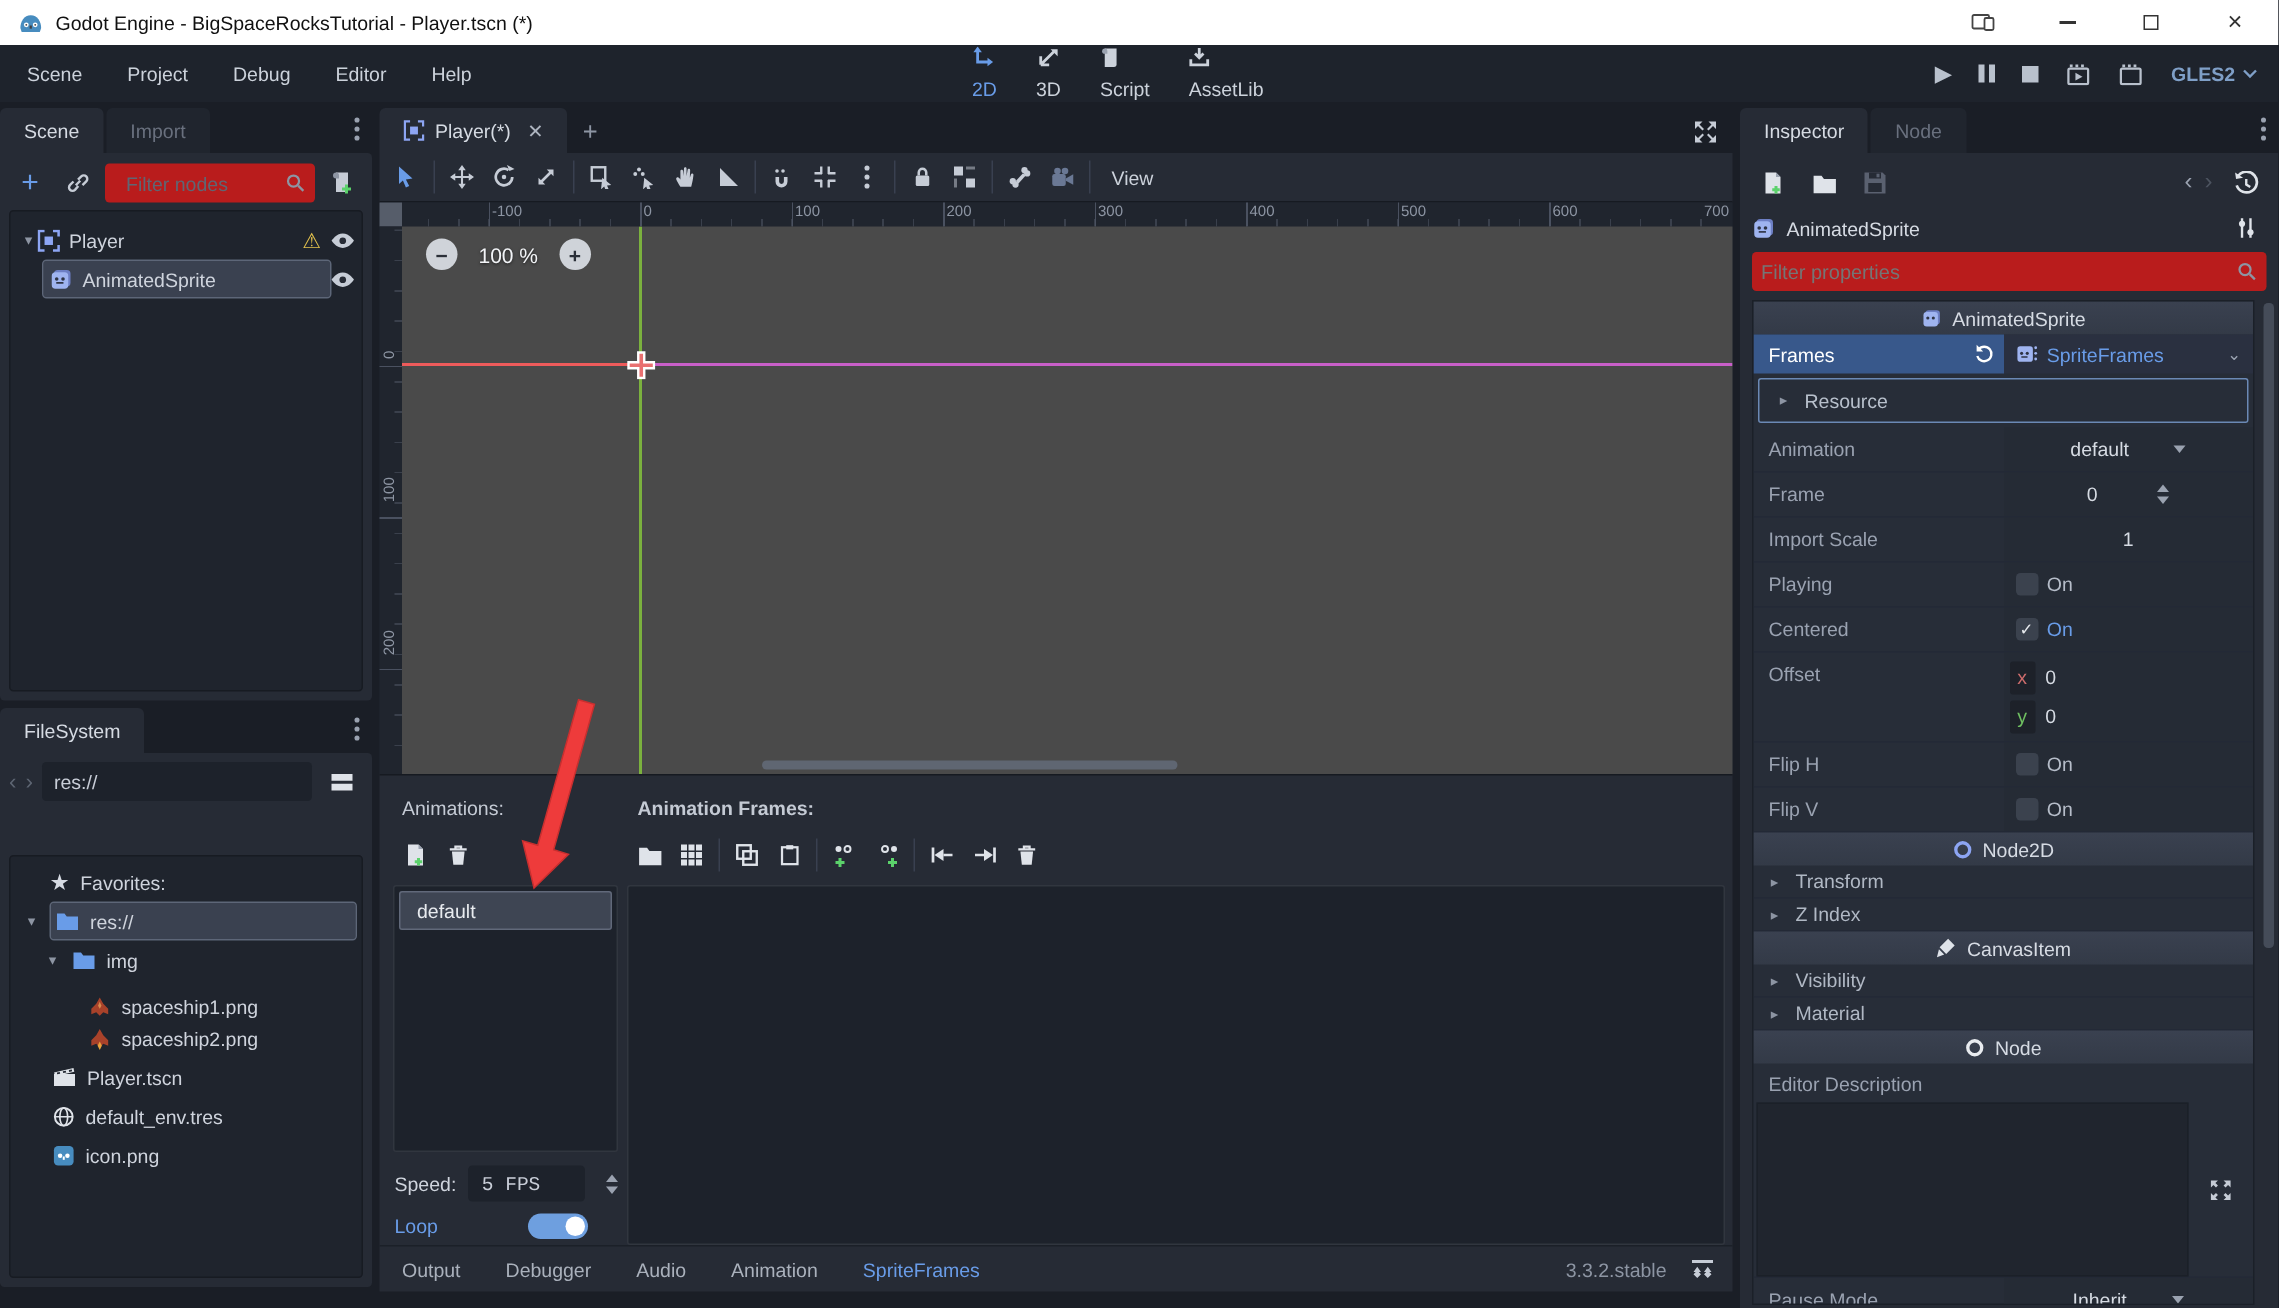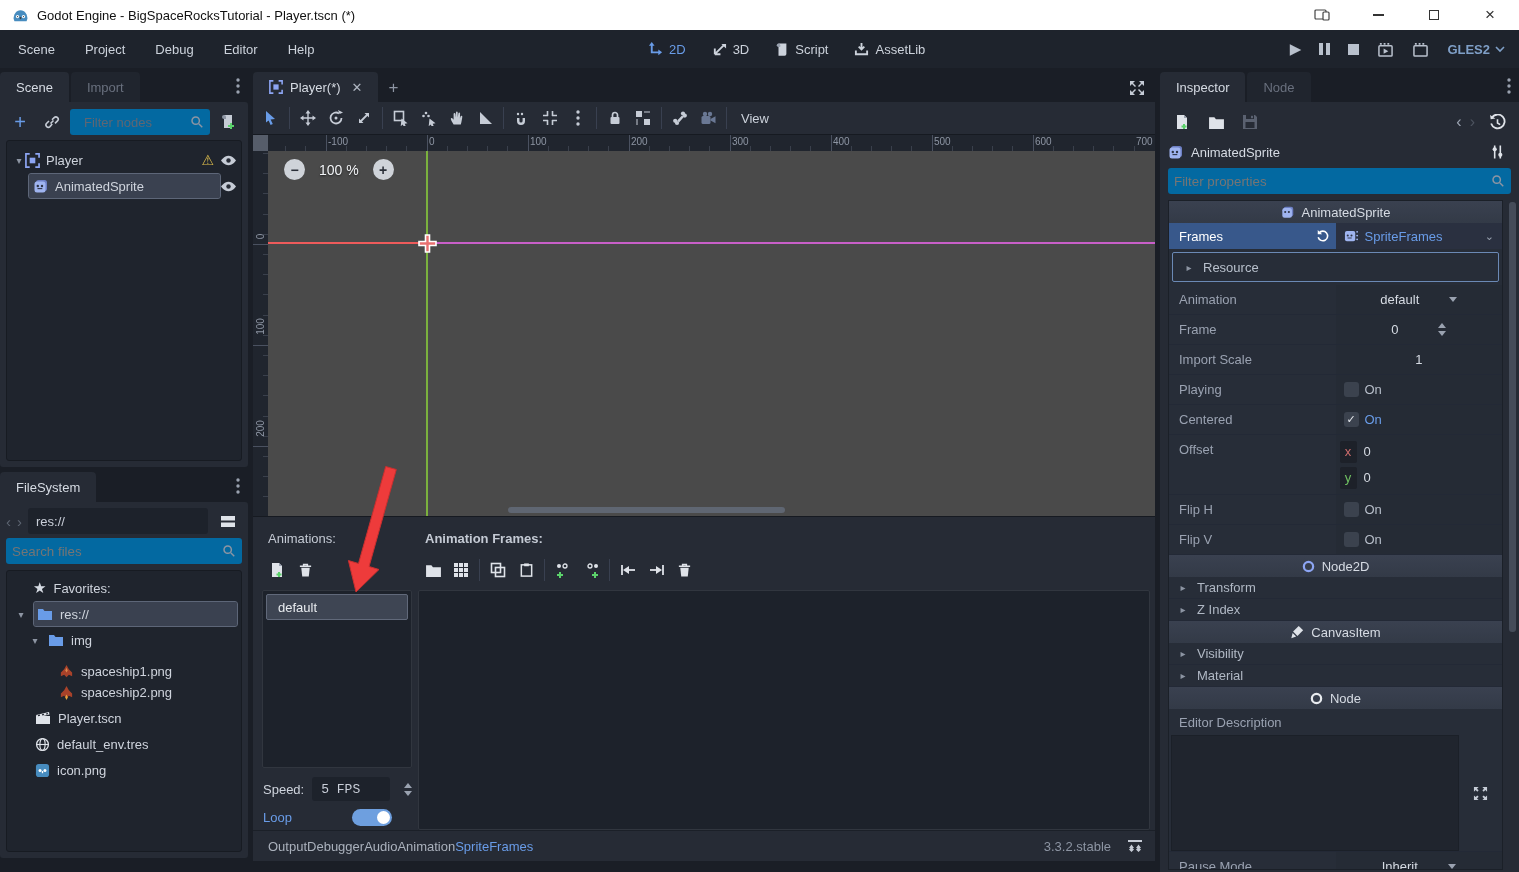--- a/index.html
+++ b/index.html
@@ -17,21 +17,21 @@
   .wctl { display:flex; align-items:center; gap:38px; margin-left:auto; padding-right:8px; }
   .wbtn { color:#333; font-size:14px; display:flex; align-items:center; justify-content:center; width:18px; height:18px; }
   .maxbox { width:10px; height:10px; border:1.4px solid #333; }
   .minbar { width:11px; height:1.6px; background:#333; }
 
   
   #menubar { left:0; top:30px; width:1519px; height:38px; background:#1e232c; display:flex; align-items:center; }
   .menus { display:flex; gap:10px; padding-left:8px; }
   .menu-item { padding:4px 10px; color:#ccd2db; border-radius:3px; }
   .workspaces { position:absolute; left:648px; top:0; height:38px; display:flex; align-items:center; gap:26px; }
-  .ws { display:flex; align-items:flex-end; gap:6px; color:#ccd2db; }
+  .ws { display:flex; align-items:flex-start; gap:6px; color:#ccd2db;flex-direction:column; }
   .ws.active { color:#699ce8; }
   .runbar { position:absolute; right:14px; top:0; height:38px; display:flex; align-items:center; gap:18px; }
   .runbtn { color:#b9c1cd; display:flex; align-items:center; }
   .pausebars { display:flex; gap:3px; }
   .pausebars i { width:4px; height:12px; background:#b9c1cd; }
   .stopsq { width:11px; height:11px; background:#b9c1cd; }
   .gles { color:#7f9fc7; font-weight:bold; display:flex; gap:5px; align-items:center; }
 
   
   .tabrow { display:flex; align-items:flex-end; height:30px; }
@@ -46,21 +46,21 @@
   .iconbtn { display:flex; align-items:center; justify-content:center; width:28px; height:26px; border-radius:3px; color:#c6ccd6; }
   .sep { width:1px; height:22px; background:#394050; margin:0 4px; }
   .chev { color:#9aa2b0; font-size:11px; }
 
   
   #scene-dock { left:0; top:72px; width:248px; height:395px; }
   #scene-dock .panel, #fs-dock .panel { position:absolute; left:0; right:0; top:30px; bottom:0; border-radius:0 3px 3px 3px; }
   #scene-toolbar { position:absolute; left:6px; right:6px; top:36px; height:28px; display:flex; align-items:center; gap:4px; }
   #scene-toolbar .grow { flex:1; height:26px; display:flex; align-items:center; }
   #scene-toolbar input { width:100%; height:26px; background:transparent; color:#c9ced8; border:none; }
-  .searchwrap { background:#0369a1; border-radius:3px; display:flex; align-items:center; padding:0 6px; }
+  .searchwrap { background:#b91c1c; border-radius:3px; display:flex; align-items:center; padding:0 6px; }
   #scene-tree { position:absolute; left:6px; right:6px; top:68px; bottom:6px; background:#1f242d; border:1px solid #171b22; border-radius:3px; padding-top:6px; }
   .tree-row { display:flex; align-items:center; height:26px; padding:0 4px 0 6px; color:#cfd4dd; }
   .tree-row .lbl { margin-left:6px; }
   .tree-row .right { margin-left:auto; display:flex; align-items:center; gap:6px; }
   .sel-box { background:#3a4150; outline:1px solid #5d6678; border-radius:2px; }
   .twisty { color:#8d95a3; font-size:10px; width:12px; text-align:center; }
 
   #fs-dock { left:0; top:472px; width:248px; height:386px; }
   #fs-nav { position:absolute; left:6px; right:6px; top:36px; height:26px; display:flex; align-items:center; gap:6px; }
   #fs-nav .patt { flex:1; height:26px; display:flex; align-items:center; padding:0 8px; }
@@ -120,21 +120,21 @@
   .spinner { display:flex; flex-direction:column; gap:3px; margin-left:6px; }
   .spinner i { width:0; height:0; border-left:4px solid transparent; border-right:4px solid transparent; }
   .spinner .up { border-bottom:5px solid #9aa2b0; }
   .spinner .dn { border-top:5px solid #9aa2b0; }
   #loop-row { position:absolute; left:10px; top:292px; display:flex; align-items:center; gap:60px; }
   #loop-label { color:#699ce8; }
   #loop-toggle { width:40px; height:17px; border-radius:9px; background:#6e9fdf; position:relative; }
   #loop-toggle i { position:absolute; right:2px; top:2px; width:13px; height:13px; border-radius:50%; background:#ffffff; }
 
   
-  #bottombar { position:absolute; left:0; top:762px; width:902px; height:31px; background:#262b35; border-top:1px solid #1b2028; display:flex; align-items:center; padding-left:15px; }
+  #bottombar { position:absolute; left:0; top:762px; width:902px; height:31px; background:#262b35; border-top:1px solid #1b2028; display:flex; align-items:center; gap:30px; padding-left:15px; }
   .bbtab { color:#aab1bc; }
   .bbtab.active { color:#699ce8; }
   #bb-right { margin-left:auto; display:flex; align-items:center; gap:16px; padding-right:12px; color:#8d95a3; }
 
   
   #inspector { left:1160px; top:72px; width:359px; height:800px; }
   #inspector > .panel { position:absolute; left:0; right:0; top:30px; bottom:-4px; }
   #insp-toolbar { position:absolute; left:8px; right:8px; top:36px; height:28px; display:flex; align-items:center; gap:6px; }
   #insp-toolbar .right { margin-left:auto; display:flex; align-items:center; gap:8px; }
   #insp-node-row { position:absolute; left:8px; right:8px; top:68px; height:24px; display:flex; align-items:center; gap:7px; color:#d6dbe3; }
@@ -378,29 +378,20 @@
       <span style="color:#5d6572;font-size:15px;">‹</span>
       <span style="color:#5d6572;font-size:15px;">›</span>
       <span class="patt field">res://</span>
       <span class="iconbtn">
         <svg width="16" height="13" viewBox="0 0 16 13">
             <rect x="1" y="1" width="14" height="4.5" fill="#dfe3e9"></rect>
             <rect x="1" y="7.5" width="14" height="4.5" fill="#dfe3e9"></rect>
           </svg>
       </span>
     </div>
-    <div id="fs-search" class="searchwrap">
-      <input placeholder="Search files" style="">
-      <span>
-          <svg width="14" height="14" viewBox="0 0 16 16">
-            <circle cx="6.5" cy="6.5" r="4.2" fill="none" stroke="#8d95a3" stroke-width="1.7"></circle>
-            <path d="M10 10l4 4" stroke="#8d95a3" stroke-width="1.7"></path>
-          </svg>
-        </span>
-    </div>
     <div id="fs-tree">
       <div class="fs-row" style="padding-left:26px;">
         <span style="color:#d6dbe3;font-size:15px;">★</span>
         <span>Favorites:</span>
       </div>
       <div class="fs-row">
         <span class="twisty">▾</span>
         <span class="sel-box" style="display:flex;align-items:center;gap:7px;height:24px;flex:1;padding-left:3px;margin-right:4px;">
           <span>
               <svg width="16" height="14" viewBox="0 0 16 14">

